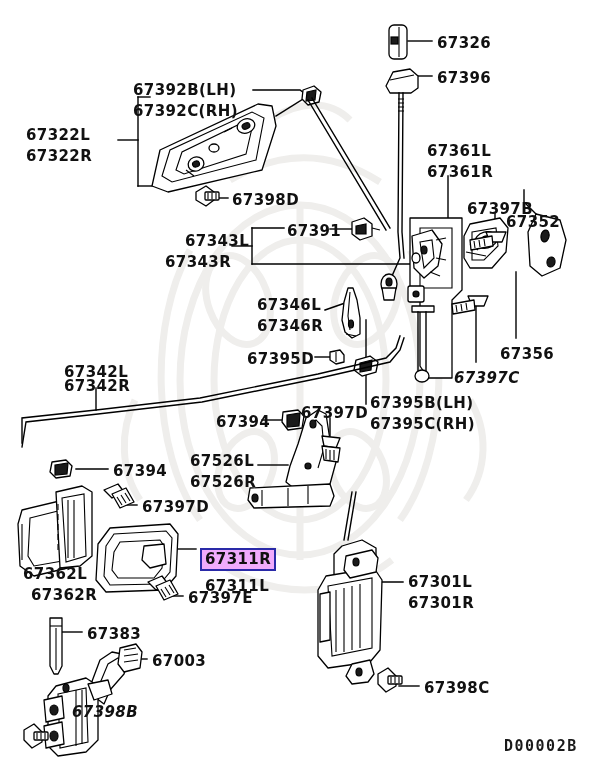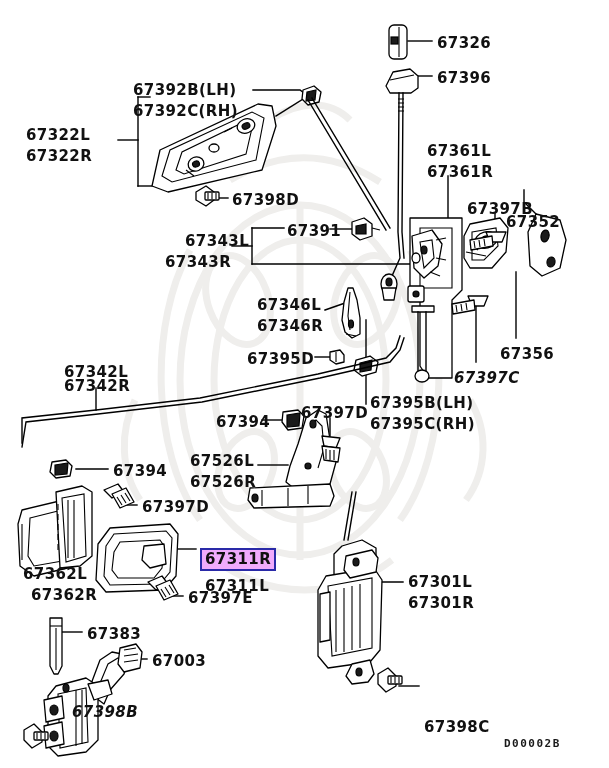--- a/index.html
+++ b/index.html
@@ -31,21 +31,21 @@
   .lbl.hl {
     background: #b2b2ea;
     border: 2px solid #2a2aa8;
     color: #101010;
     padding: 0px 3px 1px 3px;
     line-height: 18px;
   }
   .corner-code {
     position: absolute;
     font-family: "DejaVu Sans Mono", monospace;
-    font-size: 11px;
+    font-size: 15px;
     font-weight: 700;
     color: #1a1a1a;
     letter-spacing: 1.5px;
     white-space: nowrap;
   }
   svg { display: block; }
   .wm { fill: none; stroke: #efeeec; stroke-width: 7; }
   .ln { stroke: #000; stroke-width: 1.4; fill: none; stroke-linecap: square; }
   .pt { stroke: #000; stroke-width: 1.3; fill: #fff; stroke-linejoin: round; }
   .ptk { stroke: #000; stroke-width: 1.2; fill: #1a1a1a; }
@@ -399,17 +399,17 @@
     <div class="lbl" style="left: 142px; top: 498px;">67397D</div>
     <div class="lbl" style="left: 205px; top: 530px; margin-top: 47px;">67311L</div>
     <div class="lbl hl" style="left: 200px; top: 548px; background: #f0abfc; border-color: rgb(42, 42, 168);">67311R</div>
     <div class="lbl" style="left: 23px; top: 565px;">67362L</div>
     <div class="lbl" style="left: 408px; top: 573px;">67301L</div>
     <div class="lbl" style="left: 23px; top: 586px; margin-left: 8px;">67362R</div>
     <div class="lbl" style="left: 188px; top: 589px;">67397E</div>
     <div class="lbl" style="left: 408px; top: 594px;">67301R</div>
     <div class="lbl" style="left: 87px; top: 625px;">67383</div>
     <div class="lbl" style="left: 152px; top: 652px;">67003</div>
-    <div class="lbl" style="left: 424px; top: 679px; margin-top: 39px;">67398C</div>
+    <div class="lbl" style="left: 424px; top: 679px;">67398C</div>
     <div class="lbl" style="left: 72px; top: 703px; font-style: italic;">67398B</div>
   </div>
 
 <div class="corner-code" style="left:504px; top:737px;">D00002B</div>
 
 </body></html>

